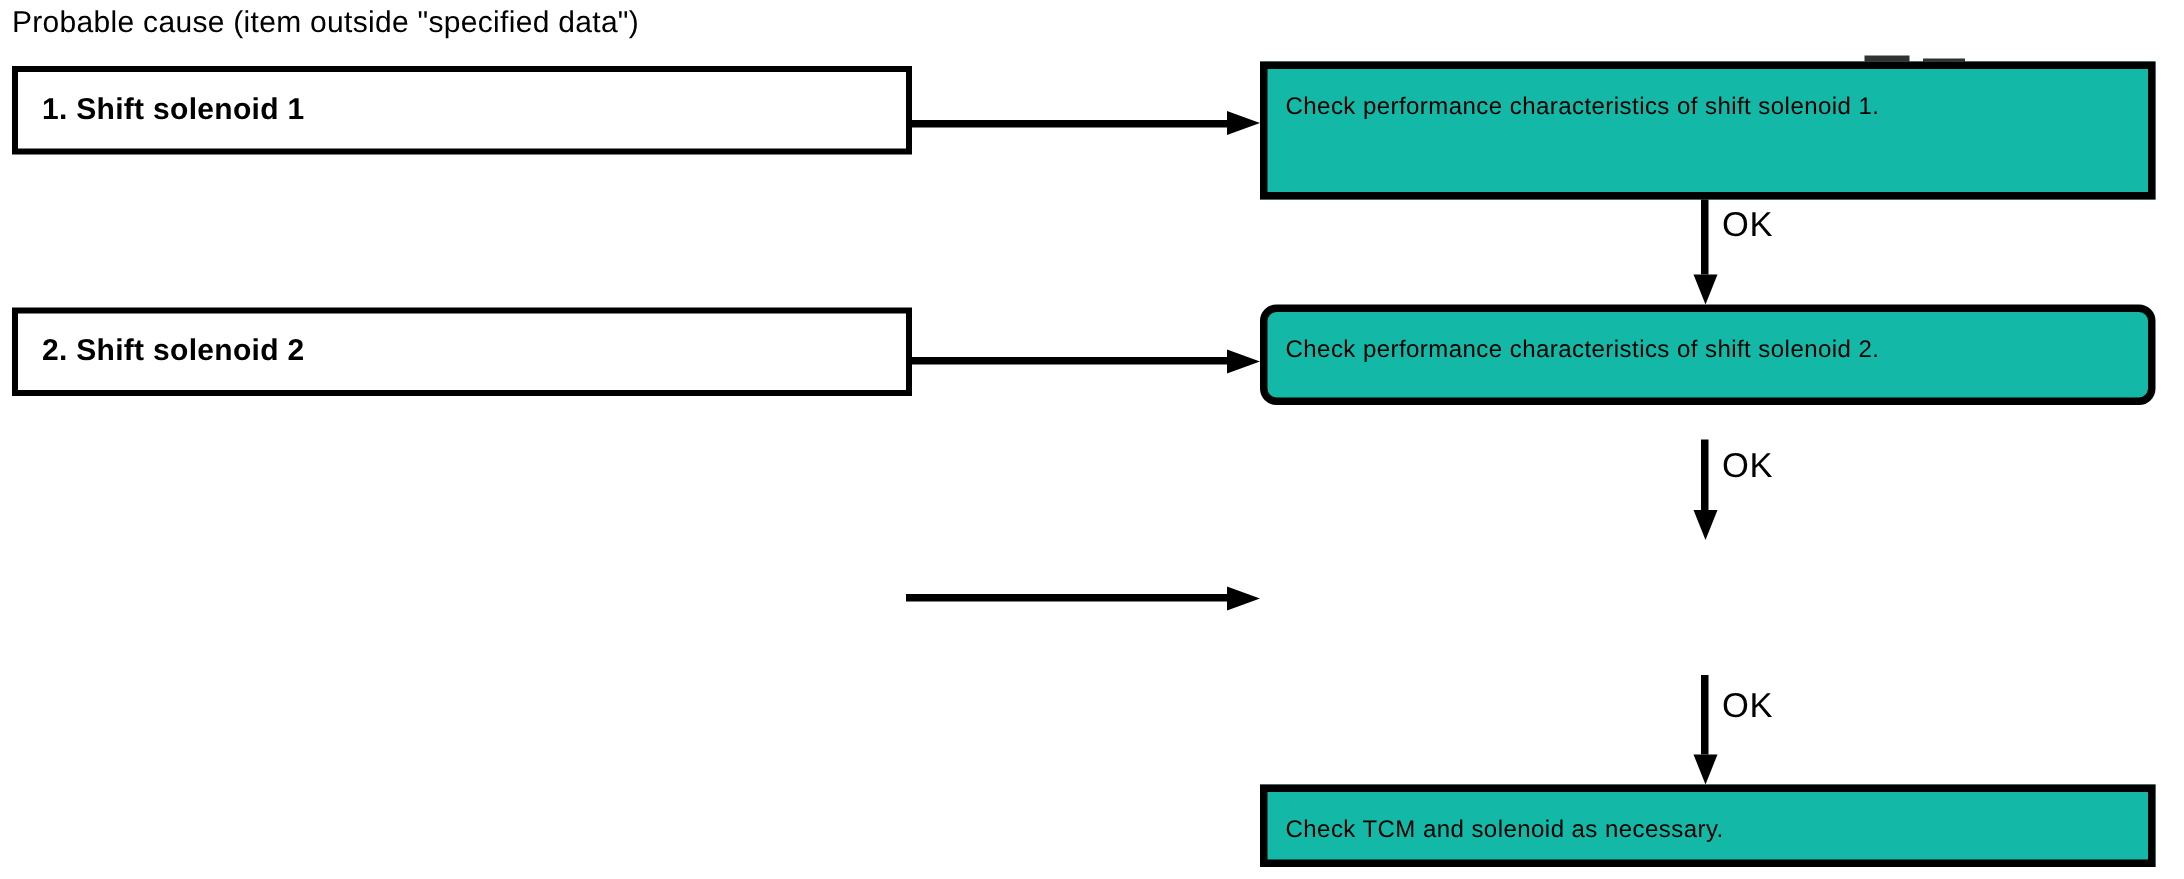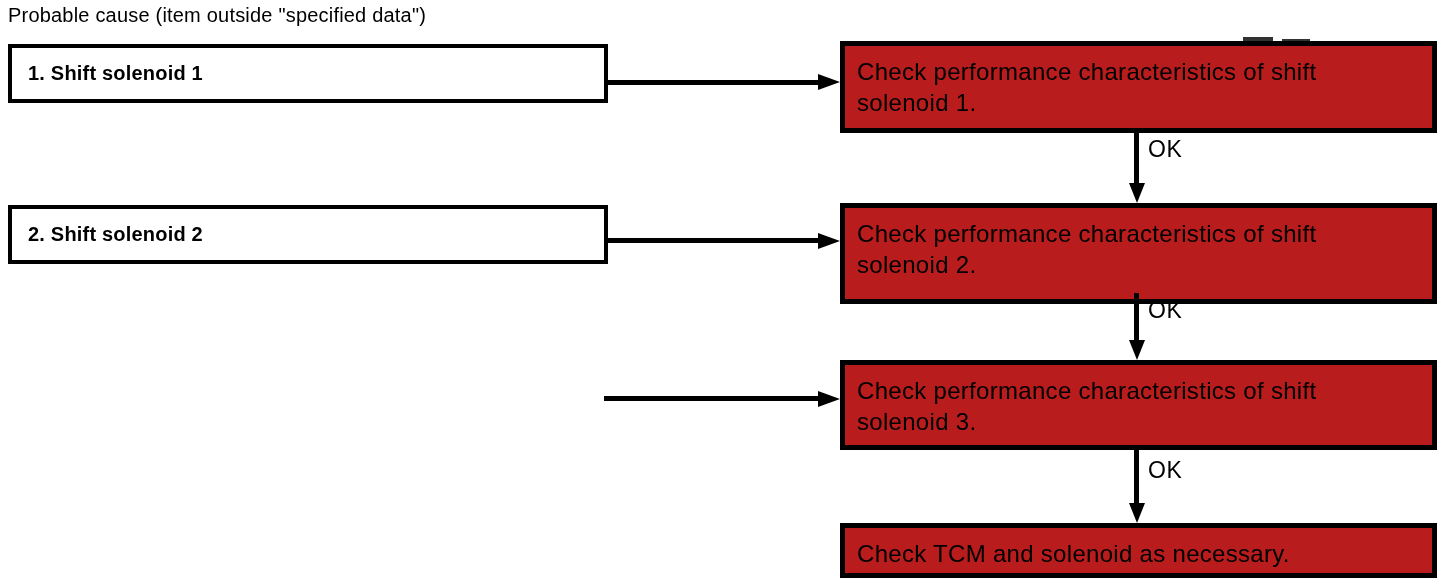--- a/index.html
+++ b/index.html
@@ -15,26 +15,26 @@
     position:absolute; left:8px; width:600px; height:59px;
     border:4px solid #000; box-sizing:border-box; background:#fff;
     display:flex; align-items:center; padding-left:16px;
     font-size:20px; font-weight:700; letter-spacing:0.2px;
   }
   .cause-1 { top:44px; }
   .cause-2 { top:205px; }
   .cause-3 { top:366px; }
   .check-box {
     position:absolute; left:840px; width:597px;
-    border:5px solid #000; box-sizing:border-box; background:#b91c1c;
-    font-size:24px; line-height:31px; letter-spacing:0.3px;
+    border:5px solid #000; box-sizing:border-box; background:#14b8a6;
+    font-size:16px; line-height:31px; letter-spacing:0.3px;
     padding:10px 14px 0 12px;
   }
   .check-1 { top:41px;  height:92px; }
-  .check-2 { top:203px; height:101px; }
+  .check-2 { top:203px; height:67px;border-radius:11px; }
   .check-3 { top:360px; height:90px; }
   .check-4 { top:523px; height:55px; }
   .check-text { display:block; max-width:520px; }
   .h-line {
     position:absolute; left:604px; width:214px; height:5px; background:#000;
   }
   .h-line-1 { top:80px; }
   .h-line-2 { top:238px; }
   .h-line-3 { top:396px; }
   .h-head {
@@ -86,23 +86,20 @@
   <div class="h-head h-head-2"></div>
   <div class="h-line h-line-3"></div>
   <div class="h-head h-head-3"></div>
 
   <div class="check-box check-1">
     <span class="check-text">Check performance characteristics of shift solenoid 1.</span>
   </div>
   <div class="check-box check-2">
     <span class="check-text">Check performance characteristics of shift solenoid 2.</span>
   </div>
-  <div class="check-box check-3">
-    <span class="check-text">Check performance characteristics of shift solenoid 3.</span>
-  </div>
   <div class="check-box check-4">
     <span class="check-text">Check TCM and solenoid as necessary.</span>
   </div>
 
   <div class="v-line v-line-1"></div>
   <div class="v-head v-head-1"></div>
   <div class="ok-label ok-1">OK</div>
 
   <div class="v-line v-line-2"></div>
   <div class="v-head v-head-2"></div>

